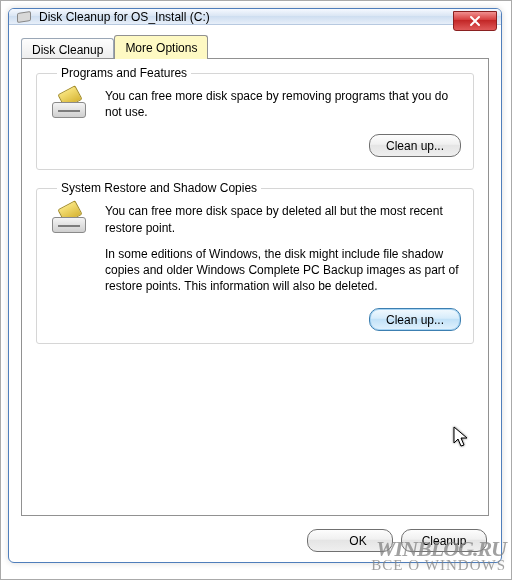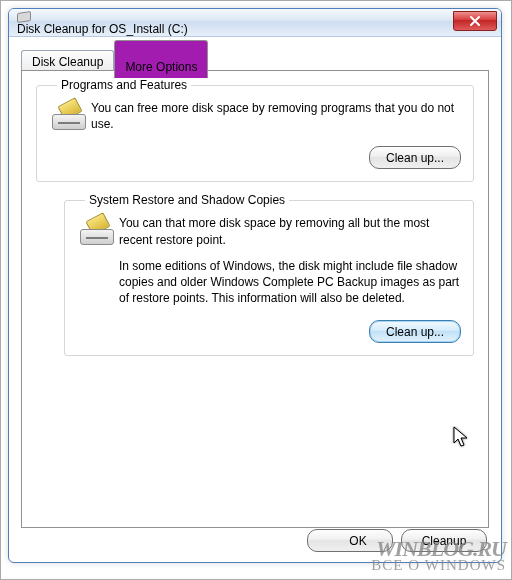--- a/index.html
+++ b/index.html
@@ -25,28 +25,27 @@
     top: 8px;
     width: 494px;
     height: 555px;
     border: 1px solid #4f7ebb;
     border-radius: 6px;
     background: #fff;
     box-shadow: 0 0 6px rgba(0,0,0,0.15);
     overflow: hidden;
   }
   .titlebar {
-    height: 28px;
+    height: 16px;
     background: linear-gradient(to bottom, #f5f9ff 0%, #dbe6f4 45%, #cdddf0 46%, #e7eff9 100%);
     border-bottom: 1px solid #b7c9e0;
     display: flex;
-    align-items: flex-start;
+    align-items: center;
     padding-left: 8px;
     position: relative;
-    flex-direction: column;
   }
   .title-icon {
     width: 16px; height: 16px; margin-right: 6px;
     position: relative;
   }
   .title-icon .disc {
     position: absolute; left: 0; top: 3px; width: 14px; height: 10px;
     background:  #d8d8d8;
     border: 1px solid #888;
     border-radius: 2px;
@@ -87,23 +86,23 @@
     background: linear-gradient(to bottom, #fdfdfd, #ececec);
     font-size: 12px;
     position: relative;
     margin-right: 0px;
   }
   .tab.inactive {
     top: 2px;
     z-index: 1;
   }
   .tab.active {
-    background: #a21caf;
+    background: #fef9c3;
     z-index: 3;
-    padding-top: 19px;
+    padding-top: 5px;
     padding-bottom: 4px;
     border-color: #919191;
   }
   .tab-panel {
     border: 1px solid #919191;
     background: #fff;
     margin-top: -1px;
     position: relative;
     z-index: 2;
     padding: 14px 14px 14px 14px;
@@ -120,21 +119,21 @@
   .groupbox .legend {
     position: absolute;
     top: -8px;
     left: 20px;
     background: #fff;
     padding: 0 4px;
     color: #000;
   }
   .gb-row {
     display: flex;
-    gap: 2px;
+    gap: 16px;
   }
   .gb-icon {
     width: 40px;
     flex: 0 0 40px;
     display: flex;
     align-items: flex-start;
     justify-content: center;
     padding-top: 2px;
   }
   .drive-icon {
@@ -270,32 +269,32 @@
           </div>
           <div class="gb-text">
             <p>You can free more disk space by removing programs that you do not use.</p>
           </div>
         </div>
         <div class="btn-row">
           <button class="btn">Clean up...</button>
         </div>
       </div>
 
-      <div class="groupbox" style="margin-bottom:0;margin-left:28px;">
+      <div class="groupbox" style="margin-bottom:0;">
         <span class="legend">System Restore and Shadow Copies</span>
         <div class="gb-row">
           <div class="gb-icon">
             <div class="drive-icon">
                 <div class="brush"></div>
                 <div class="body"></div>
                 <div class="slot"></div>
               </div>
           </div>
           <div class="gb-text">
-            <p>You can that more disk space by removing all but the most recent restore point.</p>
+            <p>You can free more disk space by deleted all but the most recent restore point.</p>
             <p>In some editions of Windows, the disk might include file shadow copies and older Windows Complete PC Backup images as part of restore points. This information will also be deleted.</p>
           </div>
         </div>
         <div class="btn-row">
           <button class="btn highlight">Clean up...</button>
         </div>
       </div>
 
     </div>
   </div>

